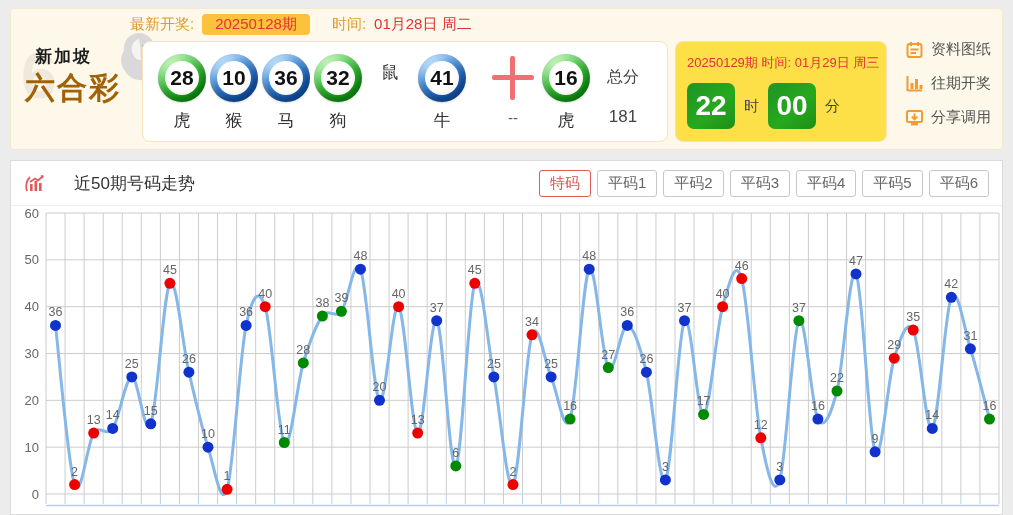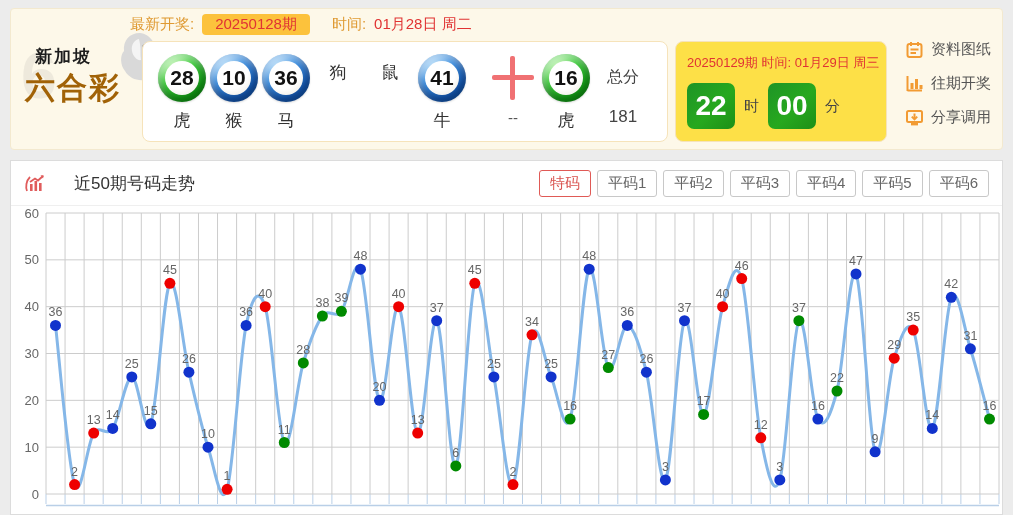--- a/index.html
+++ b/index.html
@@ -105,20 +105,23 @@
             <div class="ball blue">
               <span class="ball-inner">10</span>
             </div>
             <div class="zodiac">猴</div>
           </div><div class="ball-cell">
             <div class="ball blue">
               <span class="ball-inner">36</span>
             </div>
             <div class="zodiac">马</div>
           </div><div class="ball-cell">
+            <div class="ball green">
+              <span class="ball-inner">32</span>
+            </div>
             <div class="zodiac">狗</div>
           </div><div class="ball-cell">
             <div class="zodiac">鼠</div>
           </div><div class="ball-cell">
             <div class="ball blue">
               <span class="ball-inner">41</span>
             </div>
             <div class="zodiac">牛</div>
           </div></span>
       <div class="plus-cell">

